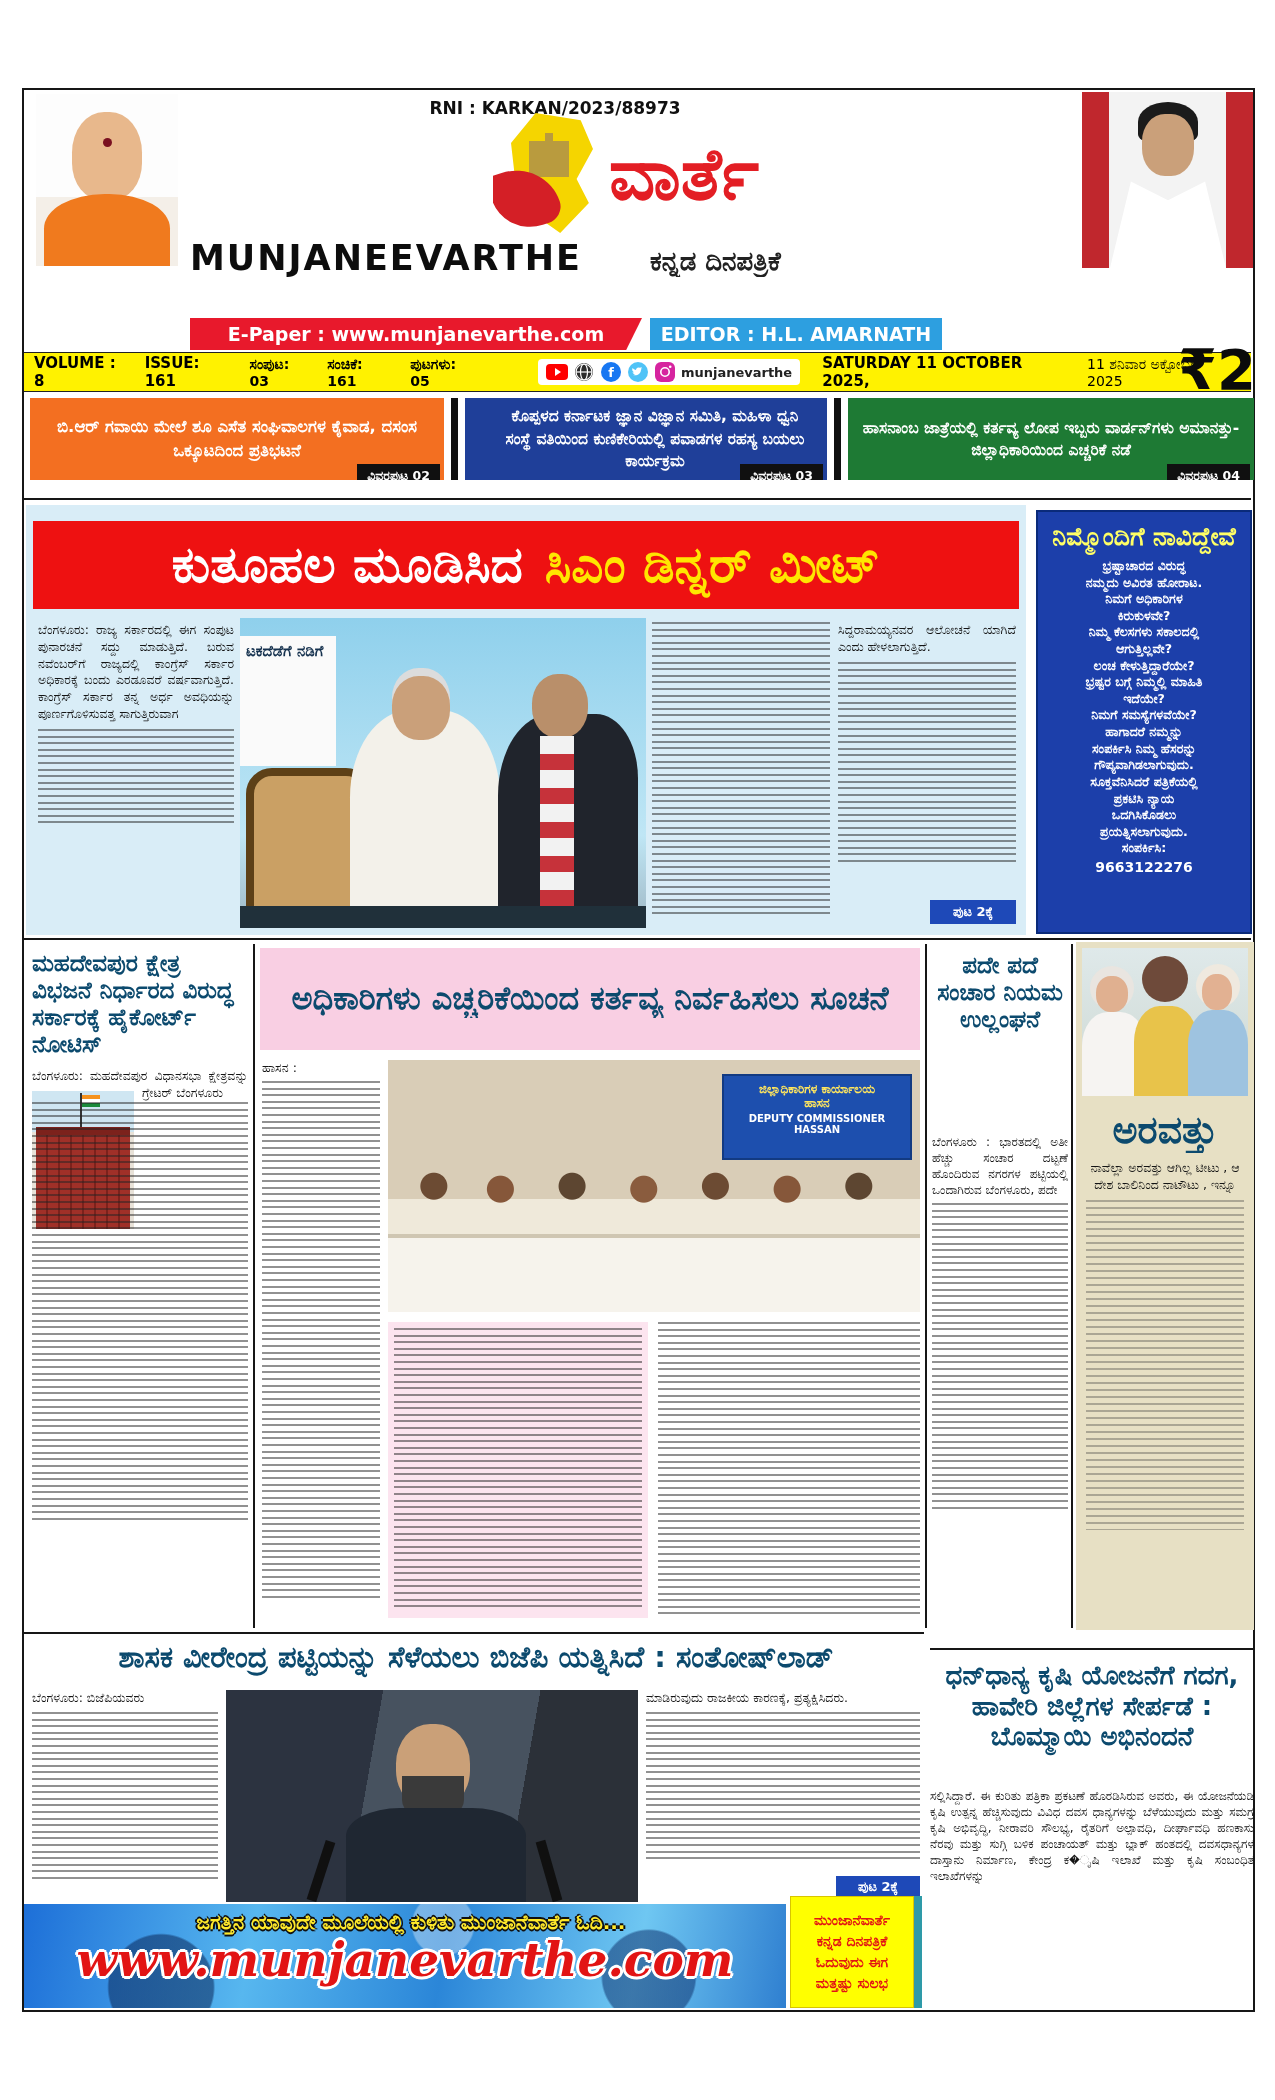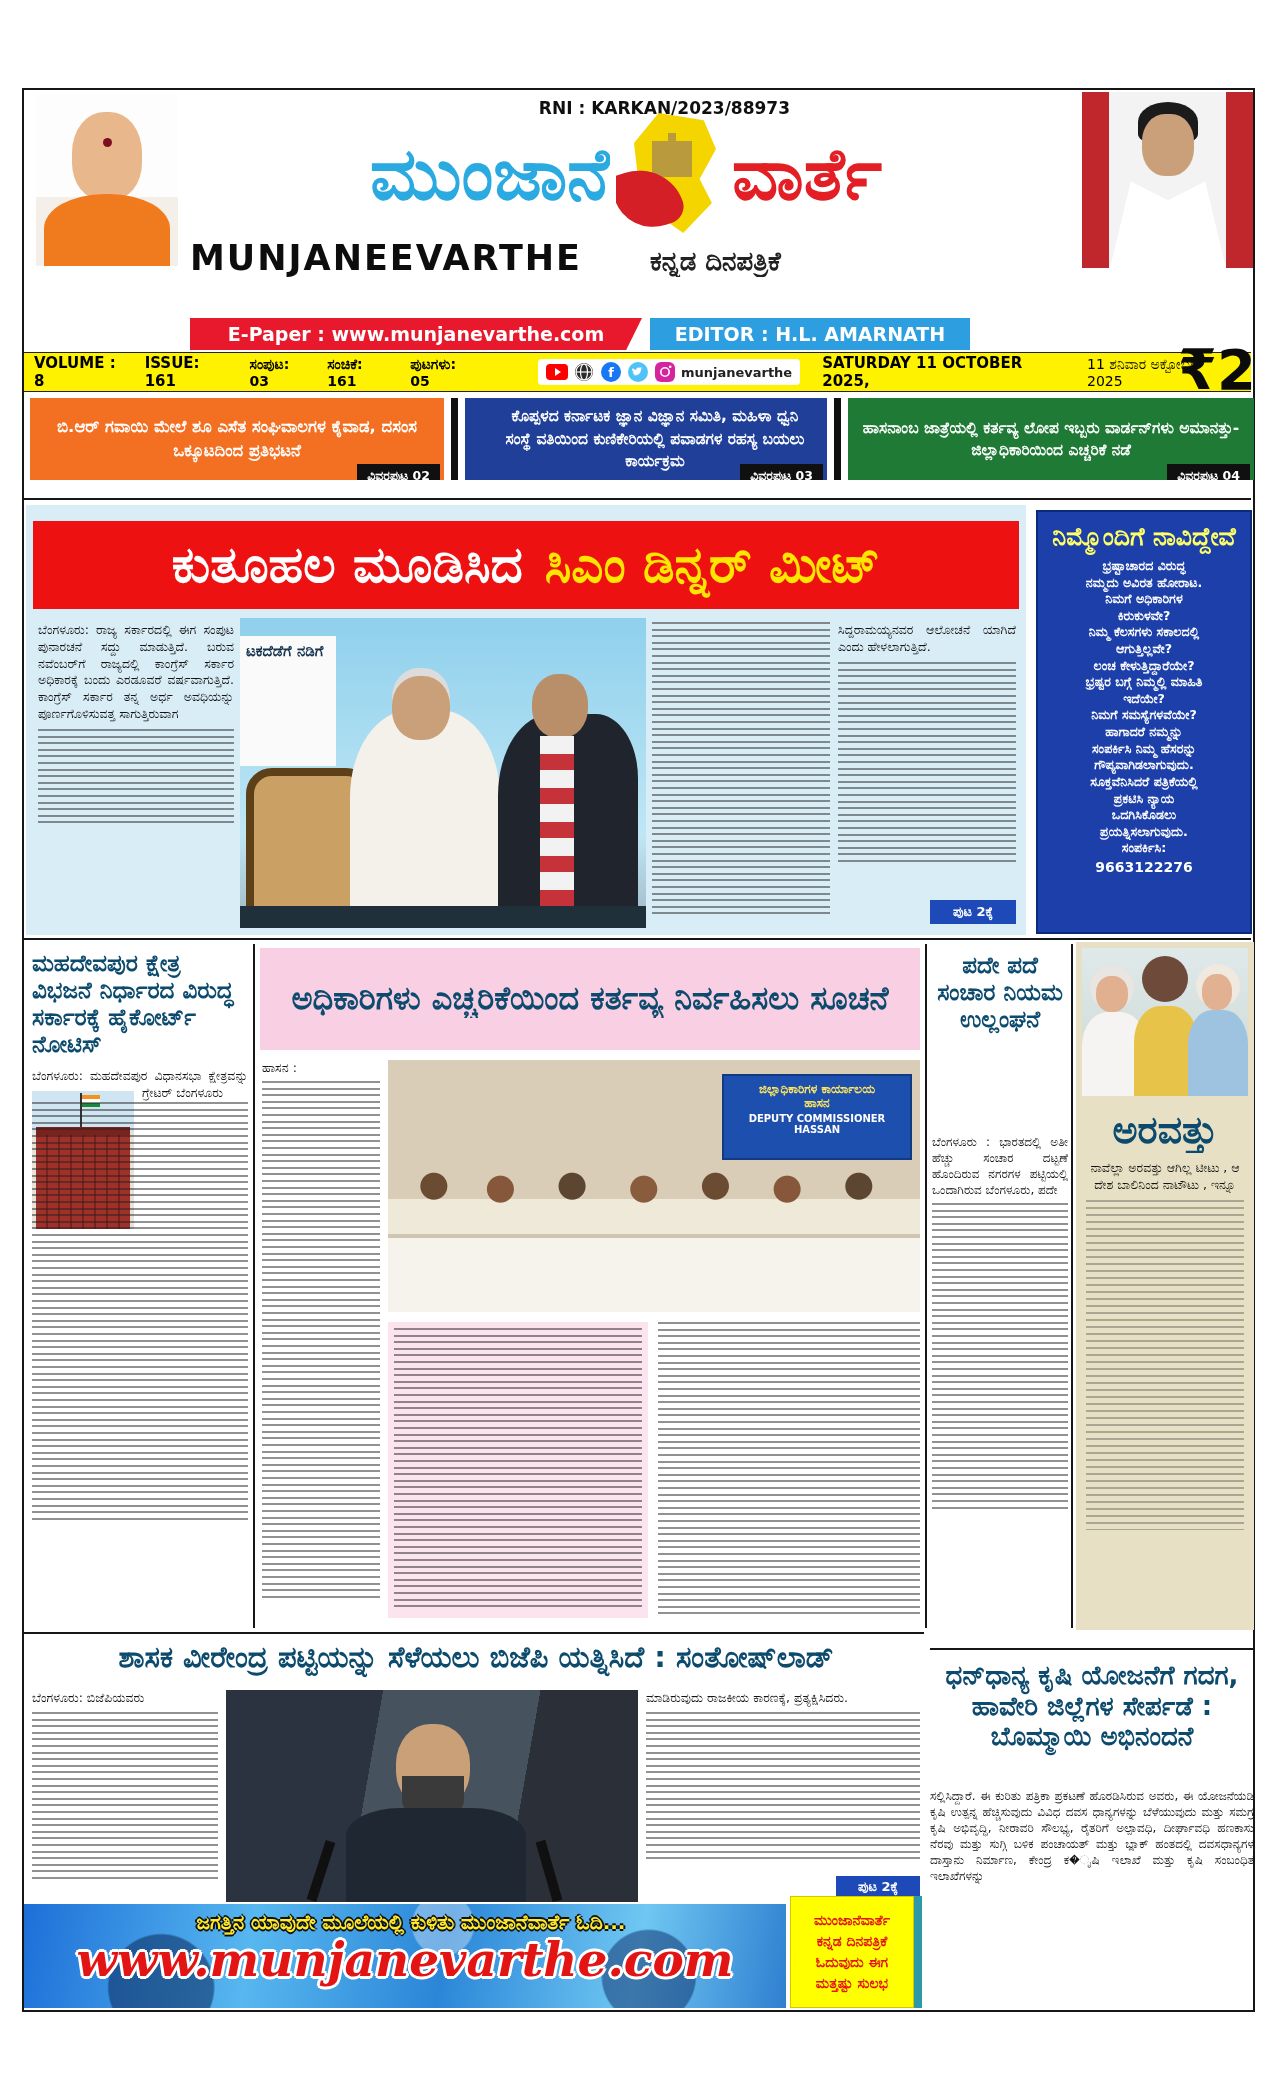--- a/index.html
+++ b/index.html
@@ -29,44 +29,43 @@
 <div class="page">
 
   <div class="abs frame"></div>
 
   <div class="abs photo" style="left:36px;top:94px;width:142px;height:172px;background:linear-gradient(#fdfdfd 0 60%,#f4efe8 60% 100%);">
     <div class="abs" style="left:36px;top:18px;width:70px;height:88px;background:#e8b88c;border-radius:46% 46% 42% 42%;"></div>
     <div class="abs" style="left:67px;top:44px;width:9px;height:9px;background:#7a1020;border-radius:50%;"></div>
     <div class="abs" style="left:8px;top:100px;width:126px;height:72px;background:#f07a1e;border-radius:48% 48% 0 0;"></div>
   </div>
 
-  <div class="abs" style="left:320px;top:98px;width:470px;text-align:right;font-size:17px;font-weight:bold;color:#101010;">RNI : KARKAN/2023/88973</div>
+  <div class="abs" style="left:320px;top:98px;width:470px;text-align:center;font-size:17px;font-weight:bold;color:#101010;">RNI : KARKAN/2023/88973</div>
 
   <div class="abs" style="left:186px;top:108px;width:880px;height:132px;display:flex;align-items:center;justify-content:center;gap:6px;">
-    <span class="abs" style="position:static;font-size:72px;font-weight:bold;color:#2BAAE2;line-height:1;max-width:380px;overflow:hidden;">ಮುಂಜಾನೆ</span>
     <span class="photo" style="position:relative;display:inline-block;width:110px;height:126px;flex:0 0 auto;">
       <span class="abs" style="left:18px;top:2px;width:82px;height:120px;background:#f5d500;clip-path:polygon(30% 0,85% 6%,100% 30%,80% 55%,95% 75%,60% 100%,35% 88%,45% 60%,5% 55%,0 25%);"></span>
       <span class="abs" style="left:36px;top:22px;width:40px;height:44px;background:#b99b3e;clip-path:polygon(40% 0,60% 0,60% 18%,100% 18%,100% 100%,0 100%,0 18%,40% 18%);"></span>
       <span class="abs" style="left:0px;top:56px;width:64px;height:62px;background:#d41f26;border-radius:10% 80% 30% 70%;transform:rotate(-18deg);"></span>
     </span>
     <span class="abs" style="position:static;font-size:72px;font-weight:bold;color:#E31E24;line-height:1;max-width:330px;overflow:hidden;">ವಾರ್ತೆ</span>
   </div>
 
   <div class="abs" style="left:190px;top:238px;width:450px;font-size:35px;font-weight:bold;letter-spacing:2px;color:#0d0d0d;">MUNJANEEVARTHE</div>
   <div class="abs" style="left:650px;top:246px;width:330px;font-size:26px;font-weight:bold;color:#222;overflow:hidden;white-space:nowrap;">ಕನ್ನಡ ದಿನಪತ್ರಿಕೆ</div>
 
   <div class="abs photo" style="left:1082px;top:92px;width:171px;height:176px;background:linear-gradient(90deg,#c0272d 0 16%,#f3f3f3 16% 84%,#c0272d 84%);">
     <div class="abs" style="left:56px;top:10px;width:60px;height:40px;background:#1b1b1b;border-radius:50% 50% 20% 20%;"></div>
     <div class="abs" style="left:60px;top:22px;width:52px;height:62px;background:#caa07a;border-radius:44%;"></div>
     <div class="abs" style="left:28px;top:82px;width:116px;height:94px;background:#ffffff;clip-path:polygon(0 100%,18% 8%,50% 28%,82% 8%,100% 100%);"></div>
   </div>
 
   <div class="abs" style="left:190px;top:318px;width:452px;height:32px;background:#E8192C;color:#fff;font-weight:bold;font-size:19px;
               display:flex;align-items:center;justify-content:center;clip-path:polygon(0 0,100% 0,96.5% 100%,0 100%);">E-Paper : www.munjanevarthe.com</div>
-  <div class="abs" style="left:650px;top:318px;width:320px;height:32px;background:#2D9FE0;color:#fff;font-weight:bold;font-size:19px;
+  <div class="abs" style="left:650px;top:318px;width:292px;height:32px;background:#2D9FE0;color:#fff;font-weight:bold;font-size:19px;
               display:flex;align-items:center;justify-content:center;">EDITOR : H.L. AMARNATH</div>
 
   <div class="abs" style="left:24px;top:352px;width:1227px;height:40px;background:#FFF200;border-top:1px solid #222;border-bottom:1px solid #222;
               display:flex;align-items:center;gap:14px;padding:0 10px;box-sizing:border-box;">
     <span style="font-size:15px;font-weight:bold;">VOLUME : 8</span>
     <span style="font-size:15px;font-weight:bold;">ISSUE: 161</span>
     <span style="font-size:14px;font-weight:bold;">ಸಂಪುಟ: 03</span>
     <span style="font-size:14px;font-weight:bold;">ಸಂಚಿಕೆ: 161</span>
     <span style="font-size:14px;font-weight:bold;">ಪುಟಗಳು: 05</span>
 

